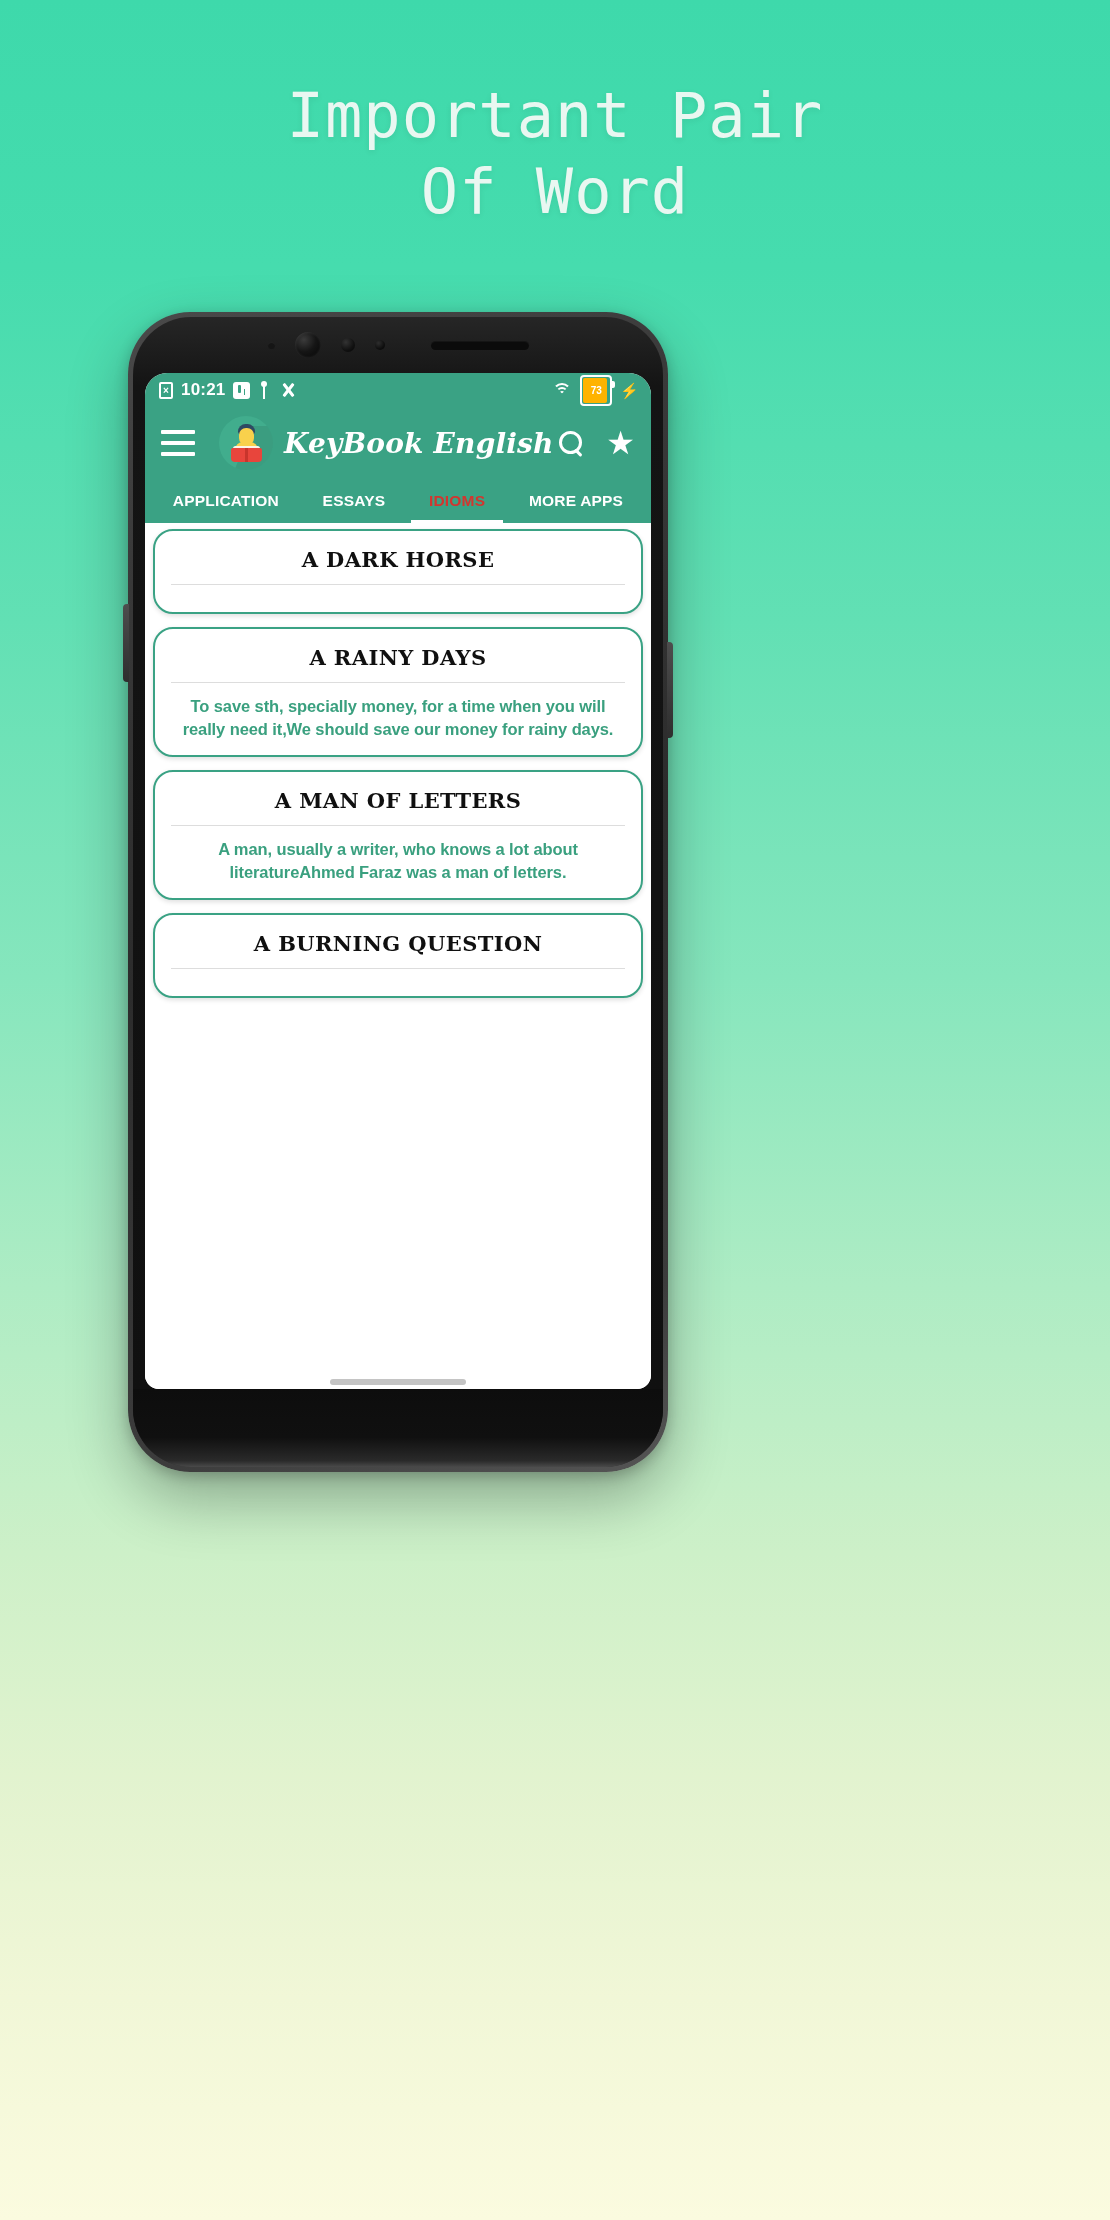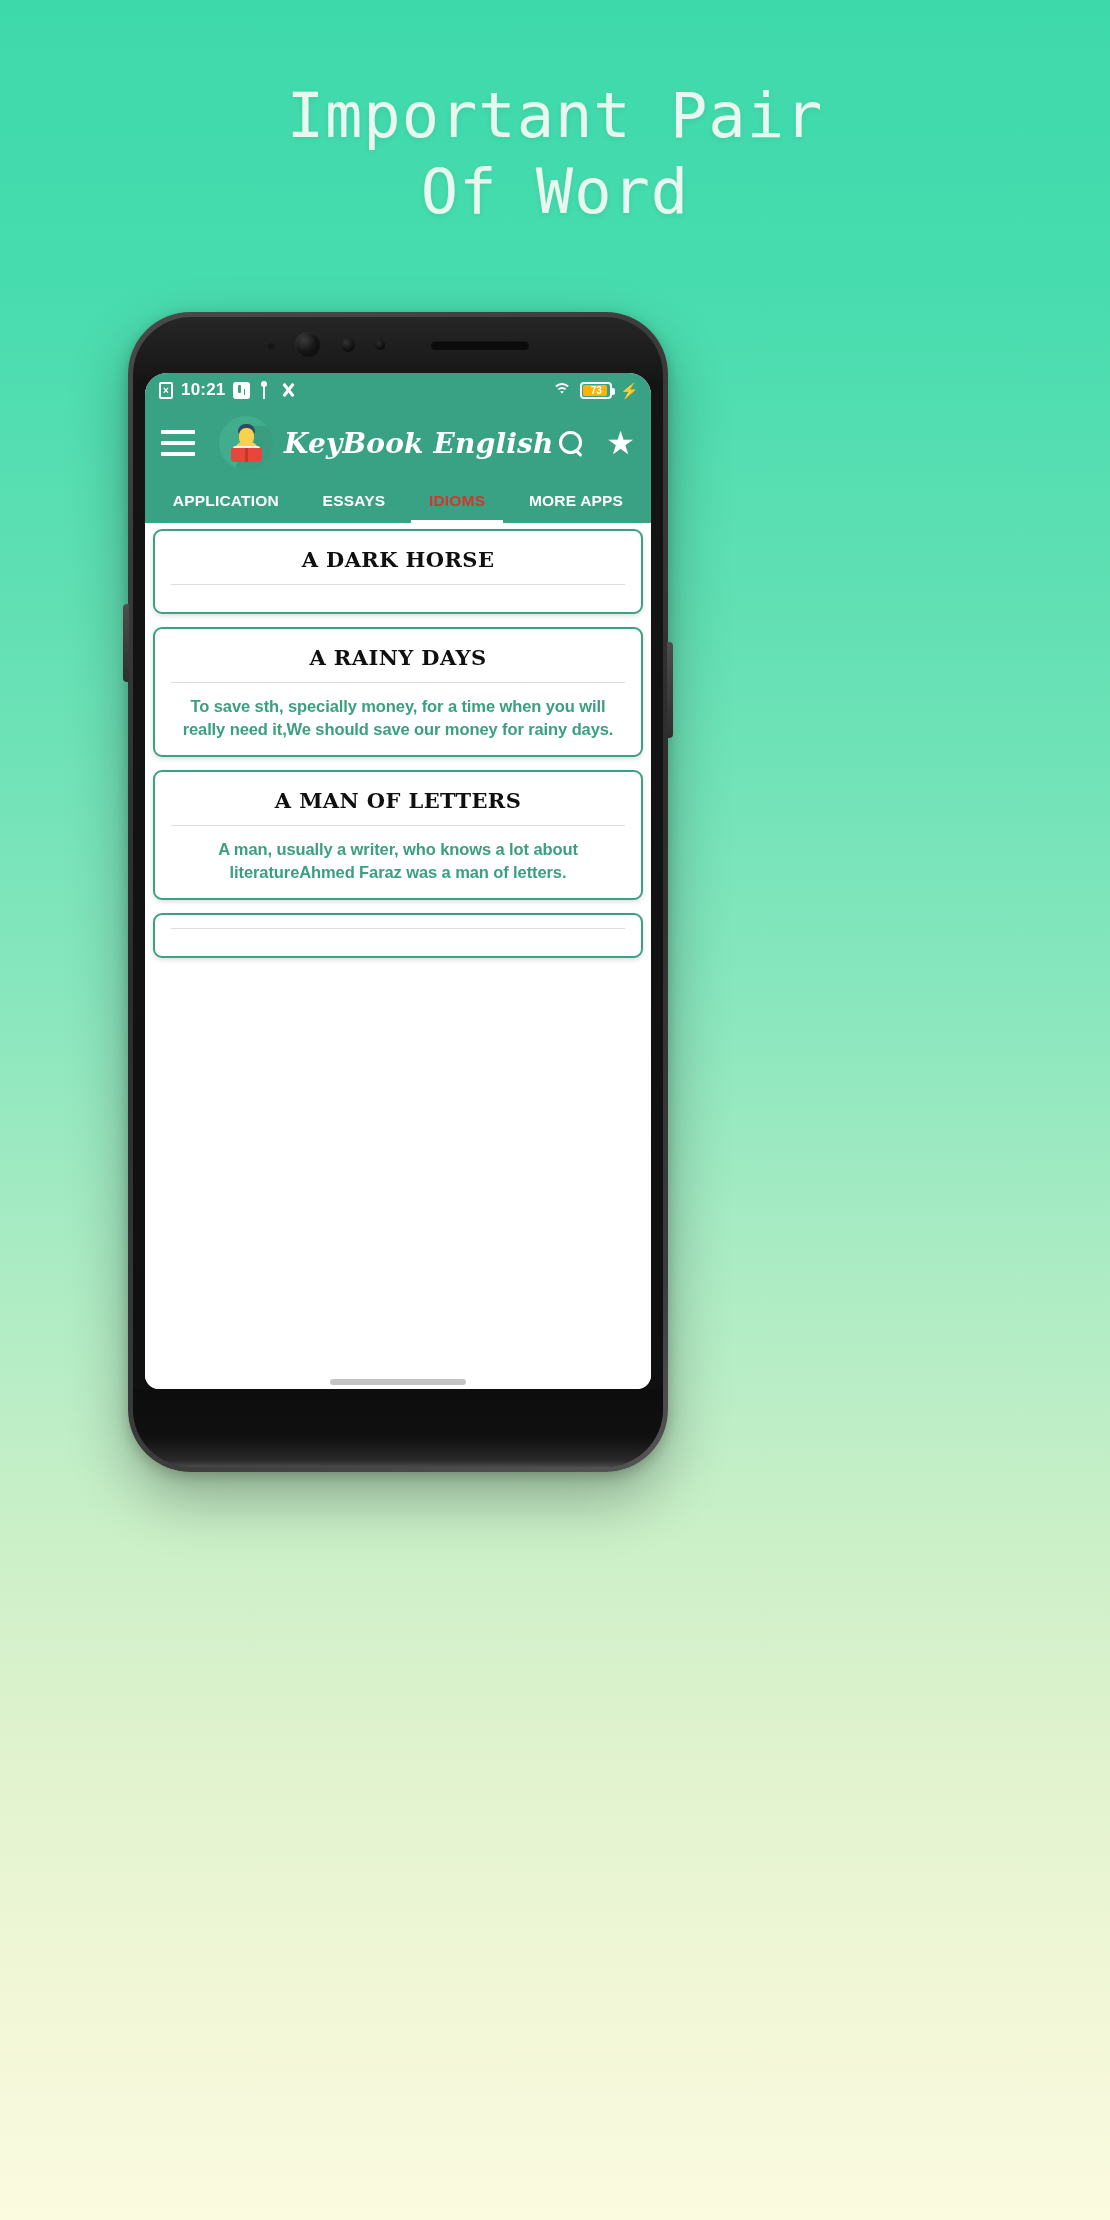--- a/index.html
+++ b/index.html
@@ -170,21 +170,21 @@
   .ic-wifi span {
     position: absolute; left: 50%; border: 2.4px solid #fff;
     border-bottom-color: transparent; border-left-color: transparent; border-right-color: transparent;
     border-radius: 50%; transform: translateX(-50%);
   }
   .ic-wifi .w1 { width: 19px; height: 19px; top: 1px; }
   .ic-wifi .w2 { width: 12px; height: 12px; top: 5px; }
   .ic-wifi .w3 { width: 5px;  height: 5px;  top: 9px; }
 
   .battery {
-    width: 32px; height: 17px;
+    width: 32px; height: 31px;
     border: 2px solid #fff; border-radius: 4px;
     position: relative; display:flex; align-items:center;
   }
   .battery::after {
     content: ""; position: absolute; right: -5px; top: 4px;
     width: 3px; height: 7px; background: #fff; border-radius: 0 2px 2px 0;
   }
   .battery-fill {
     position: absolute; left: 1px; top: 1px; bottom: 1px;
     background: #FFB300; border-radius: 2px;
@@ -309,21 +309,21 @@
     flex: 1 1 auto;
     background: #ffffff;
     padding: 6px 8px 0 8px;
     overflow: hidden;
     position: relative;
   }
 
   .card {
     background: #ffffff;
     border: 2.5px solid #3aa284;
-    border-radius: 9px;
+    border-radius: 20px;
     margin: 0 0 13px 0;
     padding: 13px 14px 15px 14px;
     box-shadow: 0 2px 5px rgba(0,0,0,0.13);
     cursor: pointer;
   }
   .card-title {
     text-align: center;
     font-family: "DejaVu Serif", serif;
     font-weight: bold;
     font-size: 21px;
@@ -453,20 +453,21 @@
           <div class="card-body">To save sth, specially money, for a time when you will really need it,We should save our money for rainy days.</div>
         </div>
 
         <div class="card">
           <div class="card-title">A MAN OF LETTERS</div>
           <div class="card-divider"></div>
           <div class="card-body">A man, usually a writer, who knows a lot about literatureAhmed Faraz was a man of letters.</div>
         </div>
 
         <div class="card">
+          <div class="card-title">A BURNING QUESTION</div>
           <div class="card-divider"></div>
         </div>
 
         <div class="home-indicator"></div>
       </div>
 
     </div>
 
     <div class="chin"></div>
   </div>

